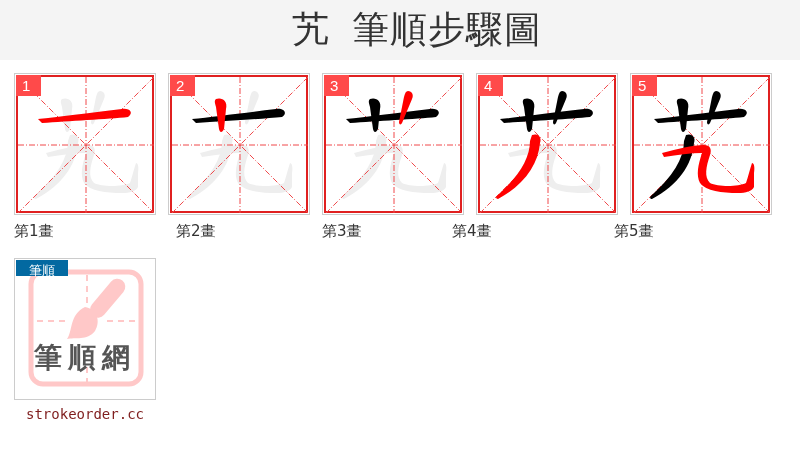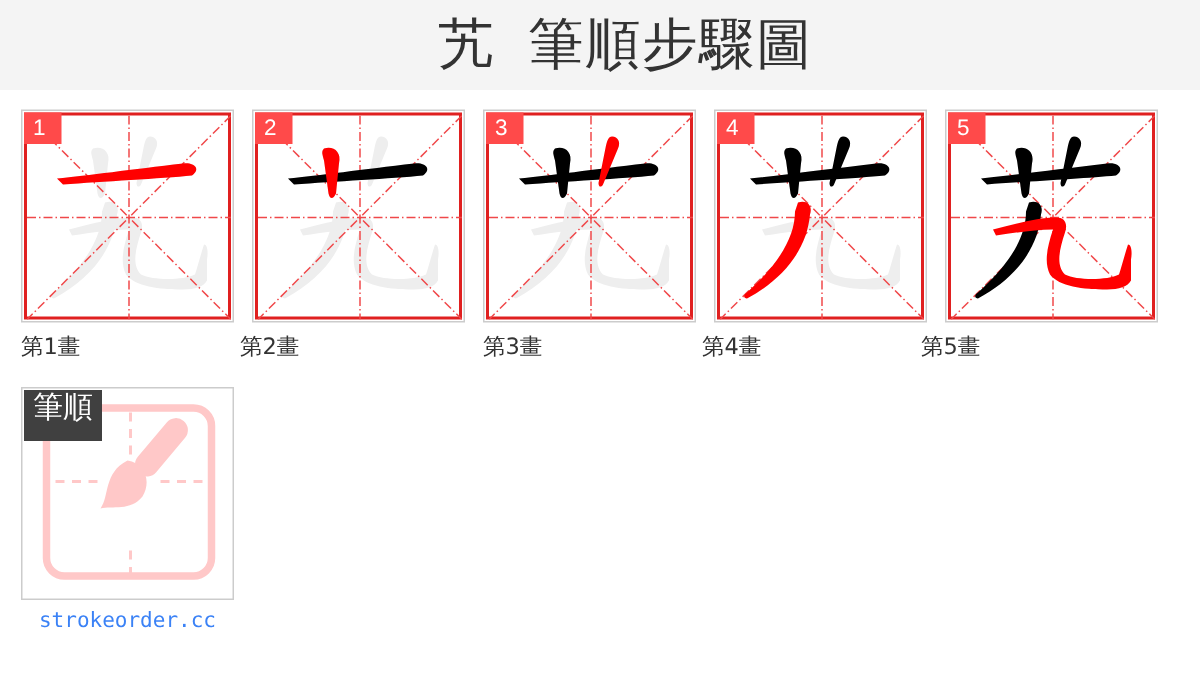--- a/index.html
+++ b/index.html
@@ -14,27 +14,27 @@
   .card .inner { position: absolute; left: 1px; top: 1px; right: 1px; bottom: 1px;
                  border: 2px solid #e02020; box-sizing: border-box; }
   .card svg.grid { position: absolute; left: 0; top: 0; width: 136px; height: 136px; }
   .num { position: absolute; left: 1px; top: 1px; width: 25px; height: 21px; background: #ff4a4a;
          color: #fff; font-size: 15px; line-height: 21px; padding-left: 6px; box-sizing: border-box;
          font-family: "Liberation Sans", sans-serif; }
   .caption { position: absolute; width: 142px; font-size: 15px; color: #333;
              top: 222px; }
   .logo { position: absolute; left: 14px; top: 258px; width: 142px; height: 142px;
           border: 1px solid #cccccc; box-sizing: border-box; background: #fff; }
-  .logo .tag { position: absolute; left: 1px; top: 1px; width: 52px; height: 34px; background: #404040;
-               color: #fff; font-size: 20px; line-height: 22px; text-align: center; }
+  .logo .tag { position: absolute; left: 1px; top: 1px; width: 52px; height: 16px; background: #0369a1;
+               color: #fff; font-size: 13px; line-height: 22px; text-align: center; }
   .logo svg { position: absolute; left: 0; top: 0; }
   .logo .brand-text { position: absolute; left: 0; width: 140px; top: 80px; text-align: center;
                       font-size: 28px; font-weight: bold; color: #555; letter-spacing: 6px; }
   .site { position: absolute; left: 14px; top: 406px; width: 142px; text-align: center;
-          font-family: "DejaVu Sans Mono", "Liberation Mono", monospace; font-size: 14px; color: #3b82f6; }
+          font-family: "DejaVu Sans Mono", "Liberation Mono", monospace; font-size: 14px; color: #7f1d1d; }
 </style>
 </head>
 <body>
 
 <div class="header"></div>
 <div class="title">
   <span class="ch">艽</span><span>筆順步驟圖</span>
 </div>
 
 <svg width="0" height="0" style="position:absolute">
@@ -78,21 +78,21 @@
   <div class="inner">
     <svg class="grid" viewBox="0 0 136 136">
       <use href="#ghost"></use>
       <use href="#guides"></use>
       <use href="#s1" fill="#000"></use>
       <use href="#s2" fill="#ff0000"></use>
     </svg>
   </div>
   <div class="num">2</div>
 </div>
-<div class="caption" style="left:160px;">第2畫</div>
+<div class="caption" style="left:176px;">第2畫</div>
 
 <div class="card" style="left:322px; top:73px;">
   <div class="inner">
     <svg class="grid" viewBox="0 0 136 136">
       <use href="#ghost"></use>
       <use href="#guides"></use>
       <use href="#s1" fill="#000"></use>
       <use href="#s2" fill="#000"></use>
       <use href="#s3" fill="#ff0000"></use>
     </svg>
@@ -107,21 +107,21 @@
       <use href="#ghost"></use>
       <use href="#guides"></use>
       <use href="#s1" fill="#000"></use>
       <use href="#s2" fill="#000"></use>
       <use href="#s3" fill="#000"></use>
       <use href="#s4" fill="#ff0000"></use>
     </svg>
   </div>
   <div class="num">4</div>
 </div>
-<div class="caption" style="left:468px;">第4畫</div>
+<div class="caption" style="left:452px;">第4畫</div>
 
 <div class="card" style="left:630px; top:73px;">
   <div class="inner">
     <svg class="grid" viewBox="0 0 136 136">
       <use href="#guides"></use>
       <use href="#s1" fill="#000"></use>
       <use href="#s2" fill="#000"></use>
       <use href="#s3" fill="#000"></use>
       <use href="#s4" fill="#000"></use>
       <use href="#s5" fill="#ff0000"></use>
@@ -135,14 +135,15 @@
   <svg width="140" height="140" viewBox="0 0 140 140">
     <rect x="16" y="13" width="110" height="112" rx="12" ry="12" fill="none" stroke="#ffc8c8" stroke-width="5"></rect>
     <line x1="72" y1="16" x2="72" y2="44" stroke="#ffc8c8" stroke-width="2" stroke-dasharray="6,5"></line>
     <line x1="72" y1="108" x2="72" y2="124" stroke="#ffc8c8" stroke-width="2" stroke-dasharray="6,5"></line>
     <line x1="22" y1="62" x2="55" y2="62" stroke="#ffc8c8" stroke-width="2" stroke-dasharray="6,5"></line>
     <line x1="92" y1="62" x2="124" y2="62" stroke="#ffc8c8" stroke-width="2" stroke-dasharray="6,5"></line>
     <rect x="84" y="16" width="16" height="46" rx="8" fill="#ffc8c8" transform="rotate(40 92 40)"></rect>
     <path d="M70 48 C82 50 86 62 80 72 C72 82 60 78 52 80 C58 72 54 56 70 48 Z" fill="#ffc8c8"></path>
   </svg>
   <div class="tag">筆順</div>
+  <div class="brand-text">筆順網</div>
 </div>
 <div class="site">strokeorder.cc</div>
 
 </body></html>

